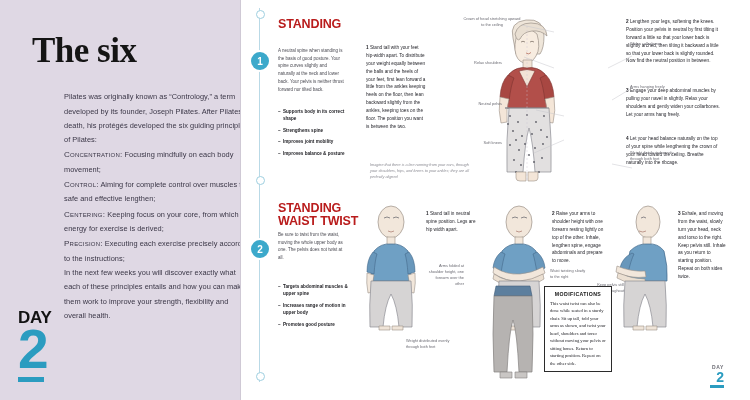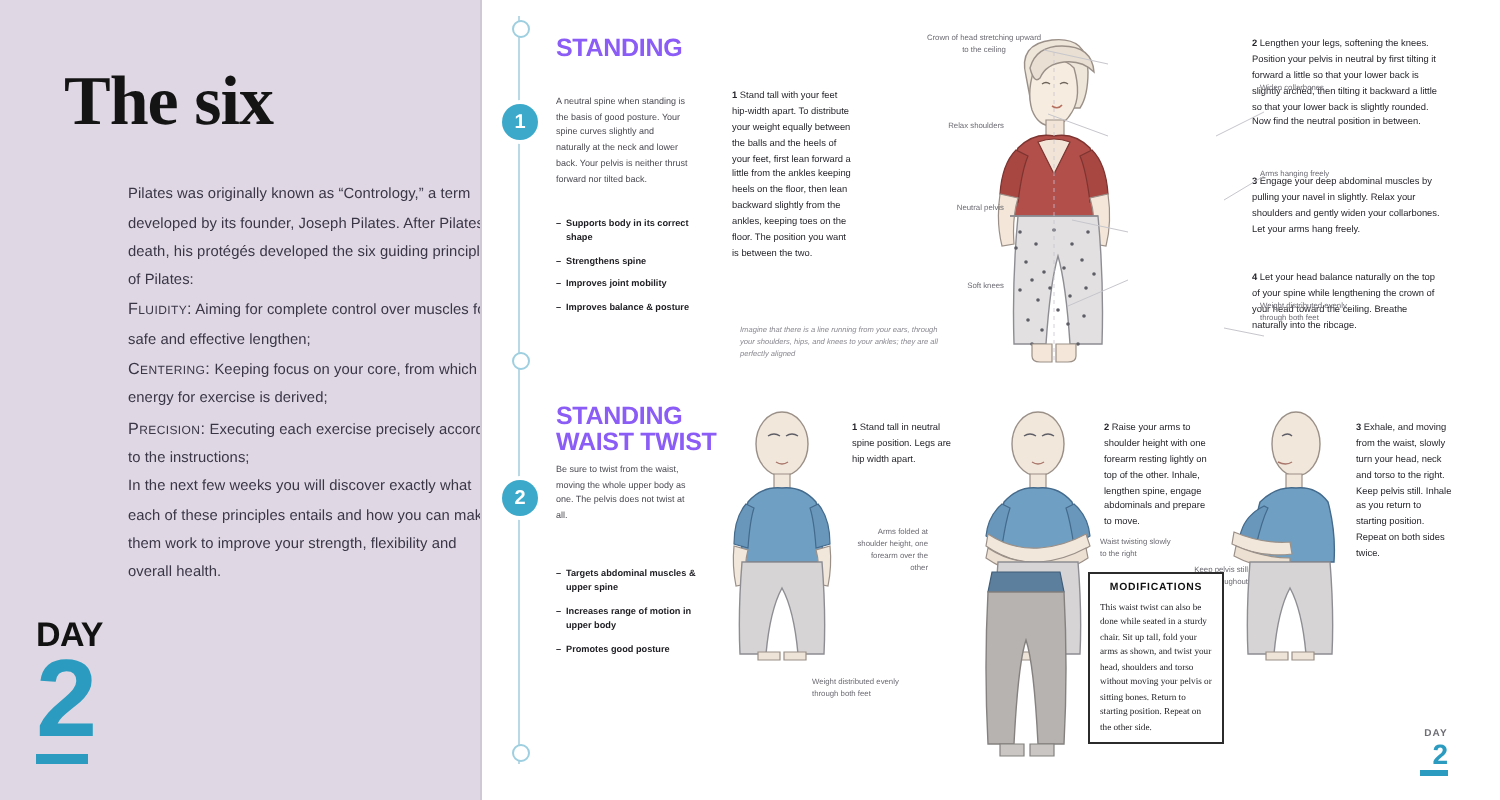--- a/index.html
+++ b/index.html
@@ -76,21 +76,21 @@
   .tl-badge{
     position:absolute;left:11px;width:18px;height:18px;border-radius:50%;
     background:#3ca9cb;color:#fff;font-weight:bold;font-size:10px;
     display:flex;align-items:center;justify-content:center;
     box-shadow:0 0 0 2px #ffffff;
   }
 
   .sec-head{
     position:absolute;
     font-weight:bold;font-size:12.5px;line-height:1.06;
-    letter-spacing:-0.15px;color:#8b5cf6;text-transform:uppercase;
+    letter-spacing:-0.15px;color:#b91c1c;text-transform:uppercase;
   }
   .sec-lead{
     position:absolute;width:66px;
     font-size:4.5px;line-height:1.72;color:#4a4a52;
   }
   .benefits{
     position:absolute;width:76px;
     font-size:4.6px;font-weight:bold;line-height:1.62;color:#1d1d22;
   }
   .benefits li{margin:0 0 4px 0;list-style:none;position:relative;padding-left:5px;}
@@ -145,21 +145,24 @@
 
   <div class="left">
 
     <div class="title">
       <span>The six</span>
     </div>
 
     <div class="intro">
       <p>Pilates was originally known as “Contrology,” a term developed by its founder, Joseph Pilates. After Pilates’ death, his protégés developed the six guiding principles of Pilates:</p>
       <p>
-        <span class="sc">Fluidity:</span><span> Aiming for complete control over muscles for safe and effective lengthen;</span>
+        <span class="sc">Concentration:</span><span> Focusing mindfully on each body movement;</span>
+      </p>
+      <p>
+        <span class="sc">Control:</span><span> Aiming for complete control over muscles for safe and effective lengthen;</span>
       </p>
       <p>
         <span class="sc">Centering:</span><span> Keeping focus on your core, from which all energy for exercise is derived;</span>
       </p>
       <p>
         <span class="sc">Precision:</span><span> Executing each exercise precisely according to the instructions;</span>
       </p>
       <p>In the next few weeks you will discover exactly what each of these principles entails and how you can make them work to improve your strength, flexibility and overall health.</p>
     </div>
 

